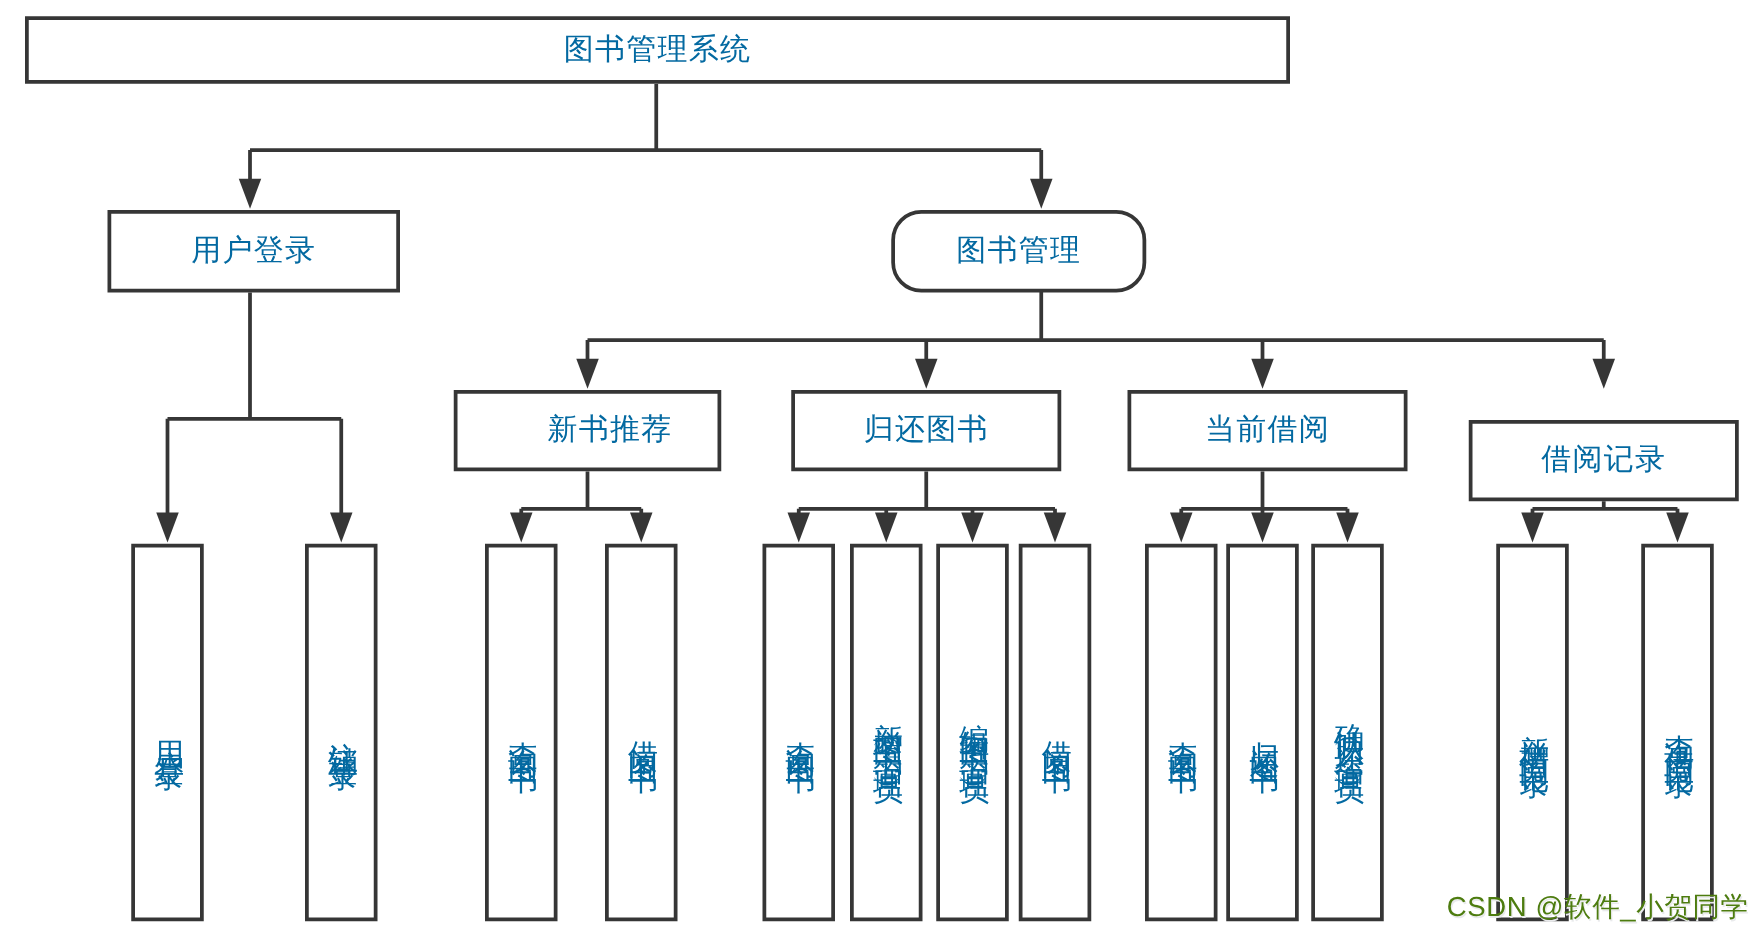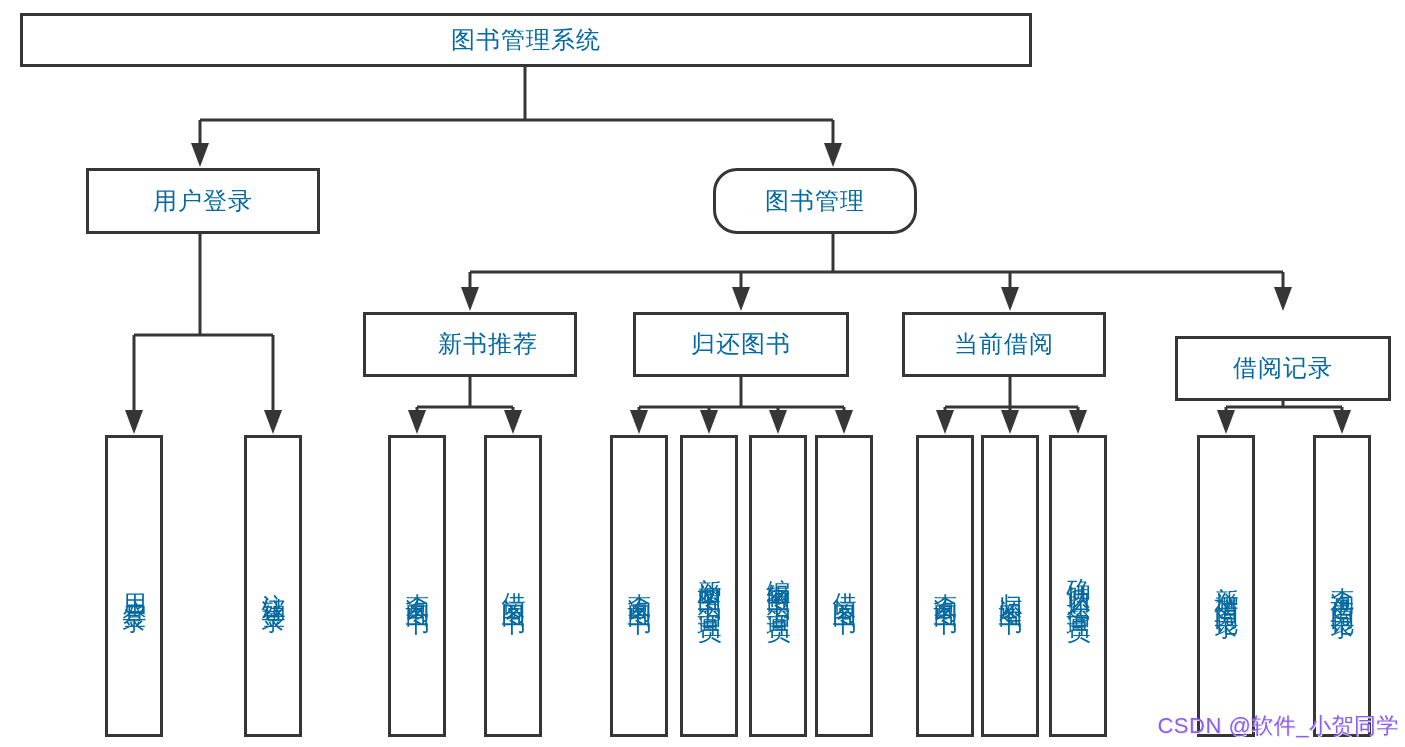--- a/index.html
+++ b/index.html
@@ -52,21 +52,21 @@
     text-orientation: mixed;
     letter-spacing: 6px;
     font-size: 24px;
   }
   .watermark {
     position: absolute;
     right: 6px;
     top: 711px;
     z-index: 5;
     font-size: 22px;
-    color: #8b5cf6;
+    color: #4d7c0f;
     letter-spacing: 0.5px;
     text-shadow: 1px 1px 0 #e9eaec;
     white-space: nowrap;
   }
 </style>
 </head>
 <body>
 
 <div class="stage">
 
@@ -110,21 +110,21 @@
     </g>
   </svg>
 
   <div class="box" style="left:20px; top:13px; width:1012px; height:54px;">图书管理系统</div>
 
   <div class="box" style="left:86px; top:168px; width:234px; height:66px;">用户登录</div>
   <div class="box" style="left:713px; top:168px; width:204px; height:66px;border-radius:24px;">图书管理</div>
 
   <div class="box" style="left:363px; top:312px; width:214px; height:65px;padding-left:36px;">新书推荐</div>
   <div class="box" style="left:633px; top:312px; width:216px; height:65px;">归还图书</div>
-  <div class="box" style="left:902px; top:312px; width:204px; height:65px;">当前借阅</div>
+  <div class="box" style="left:902px; top:312px; width:224px; height:65px;">当前借阅</div>
   <div class="box" style="left:1175px; top:312px; width:216px; height:65px;margin-top:24px;">借阅记录</div>
 
   <div class="box v" style="left:105px; top:435px; width:58px; height:302px;">用户登录</div>
   <div class="box v" style="left:244px; top:435px; width:58px; height:302px;">注销登录</div>
 
   <div class="box v" style="left:388px; top:435px; width:58px; height:302px;">查询图书</div>
   <div class="box v" style="left:484px; top:435px; width:58px; height:302px;">借阅图书</div>
 
   <div class="box v" style="left:610px; top:435px; width:58px; height:302px;">查询图书</div>
   <div class="box v" style="left:680px; top:435px; width:58px; height:302px;">新增图书（管理员）</div>

